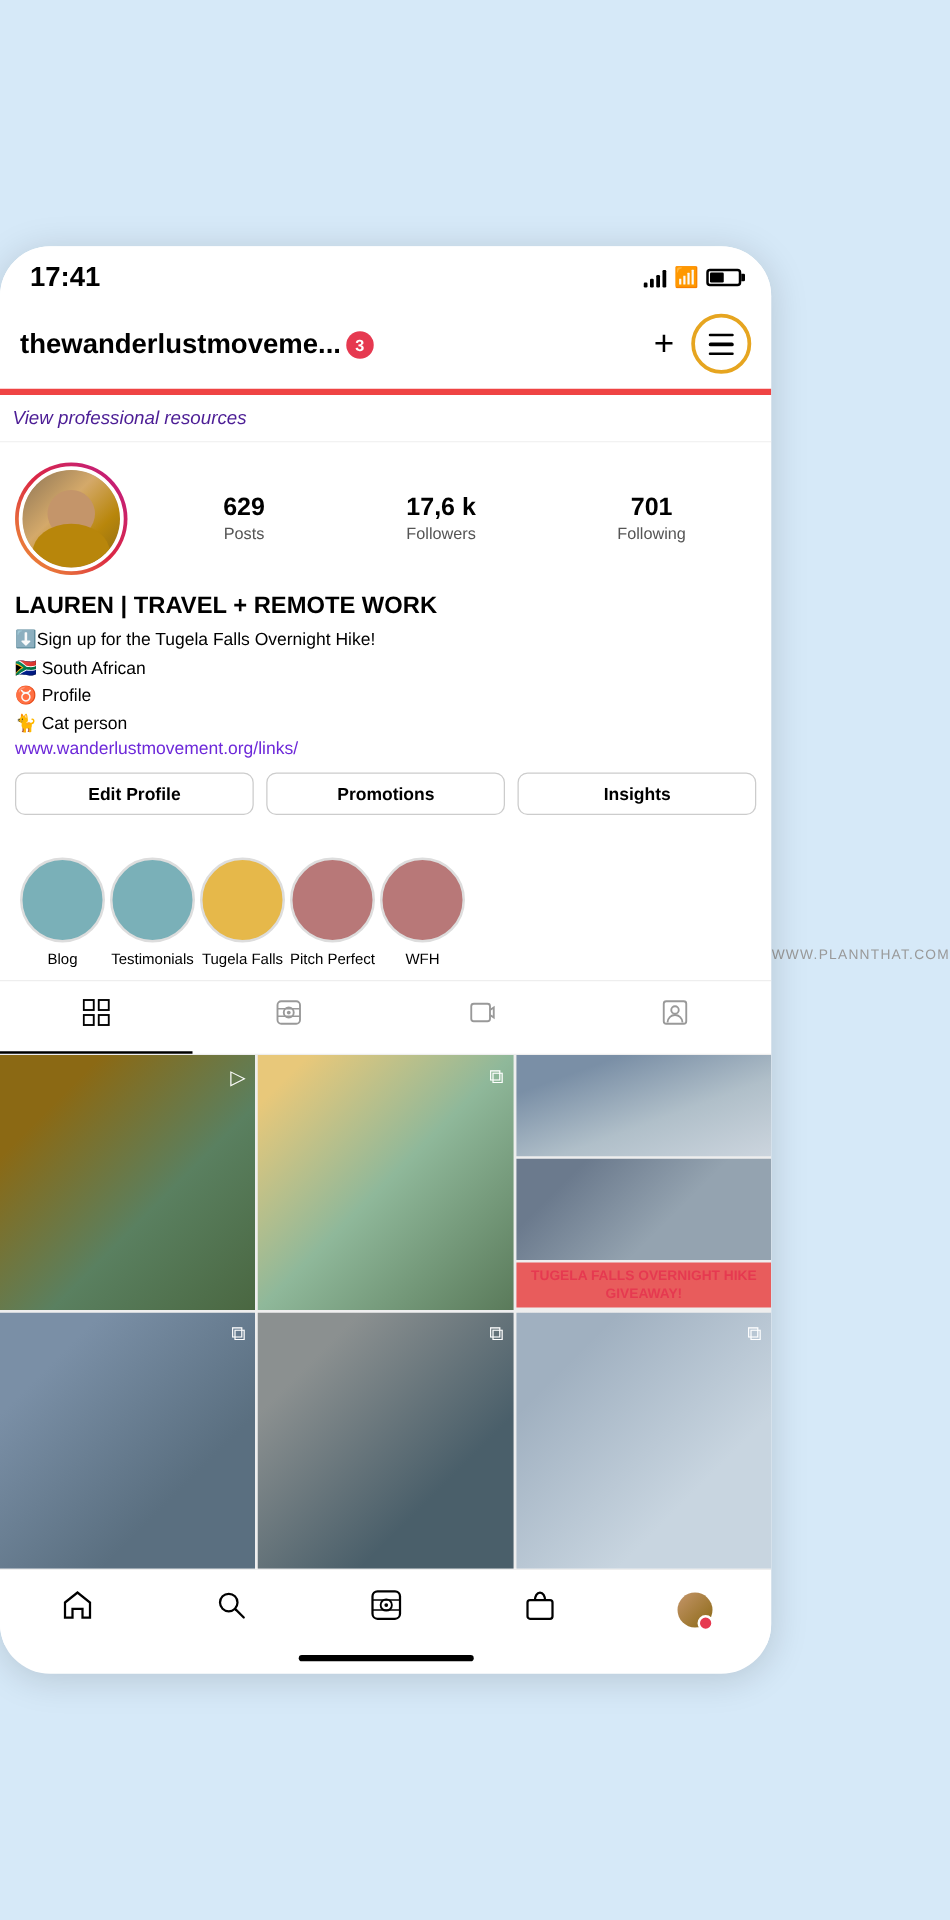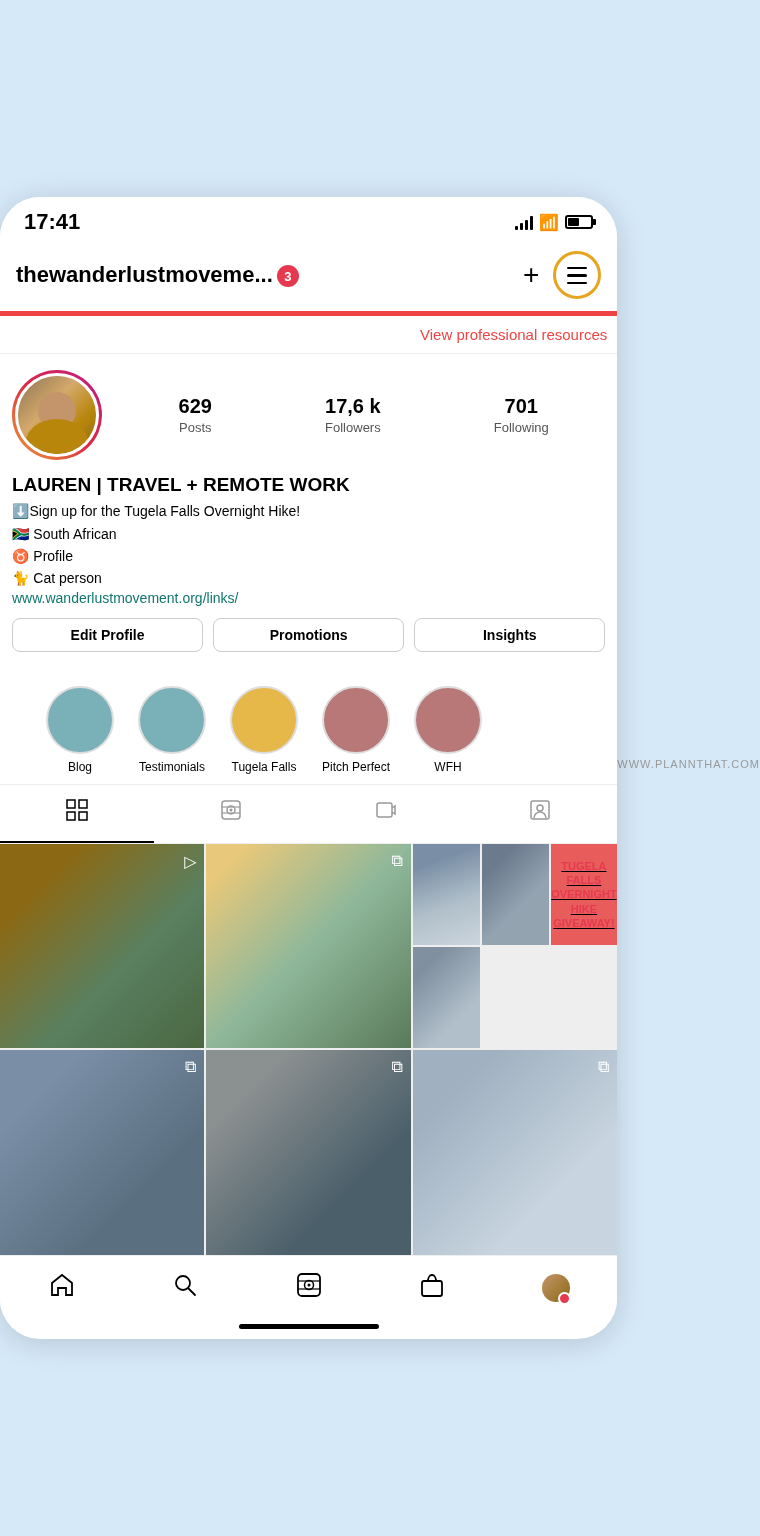--- a/index.html
+++ b/index.html
@@ -130,27 +130,28 @@
     }
     .menu-btn span {
       display: block;
       width: 20px;
       height: 2.5px;
       background: #000;
       border-radius: 2px;
     }
     
     .pro-resources {
-      text-align: right;
+      text-align: left;
       padding: 10px;
       background: #fff;
-      color: #ef4444;
+      color: #4c1d95;
       font-size: 15px;
       font-weight: 500;
       border-bottom: 1px solid #eee;
+      font-style: italic;
     }
     
     .profile-section {
       background: #fff;
       padding: 16px 12px 12px;
     }
     .profile-top {
       display: flex;
       align-items: center;
       gap: 20px;
@@ -231,21 +232,21 @@
       color: #000;
       margin-bottom: 4px;
     }
     .bio-line {
       font-size: 14px;
       color: #000;
       line-height: 1.6;
     }
     .bio-link {
       font-size: 14px;
-      color: #0f766e;
+      color: #6d28d9;
       font-weight: 500;
     }
     
     .action-buttons {
       display: flex;
       gap: 10px;
       margin: 12px 0;
     }
     .action-btn {
       flex: 1;
@@ -255,26 +256,25 @@
       background: #fff;
       font-size: 14px;
       font-weight: 600;
       color: #000;
       text-align: center;
       cursor: pointer;
     }
     
     .highlights {
       display: flex;
-      gap: 24px;
+      gap: 4px;
       overflow-x: auto;
-      padding: 10px 2px;
+      padding: 10px 16px;
       background: #fff;
       scrollbar-width: none;
-      margin-left: 44px;
     }
     .highlights::-webkit-scrollbar { display: none; }
     .highlight-item {
       display: flex;
       flex-direction: column;
       align-items: center;
       gap: 6px;
       cursor: pointer;
       flex-shrink: 0;
     }
@@ -557,21 +557,21 @@
   <div class="photo-grid">
 
     <div class="grid-item">
       <div class="grid-item-bg gi-1"></div>
       <span class="grid-indicator">▷</span>
     </div>
     <div class="grid-item">
       <div class="grid-item-bg gi-2"></div>
       <span class="grid-indicator">⧉</span>
     </div>
-    <div class="grid-item" style="display:grid;grid-template-columns:1fr 1fr 1fr;grid-template-rows:1fr 1fr;gap:2px;text-decoration:underline;">
+    <div class="grid-item" style="display:grid;grid-template-columns:1fr;grid-template-rows:1fr 1fr;gap:2px;">
       <div class="grid-item gi-3a" style="aspect-ratio:unset;"></div>
       <div class="grid-item gi-3b" style="aspect-ratio:unset;"></div>
       <div class="grid-item gi-3c" style="aspect-ratio:unset;">
         <div class="giveaway-text">TUGELA FALLS OVERNIGHT HIKE GIVEAWAY!</div>
       </div>
       <div class="grid-item gi-3d" style="aspect-ratio:unset;"></div>
     </div>
 
     <div class="grid-item">
       <div class="grid-item-bg gi-4"></div>

